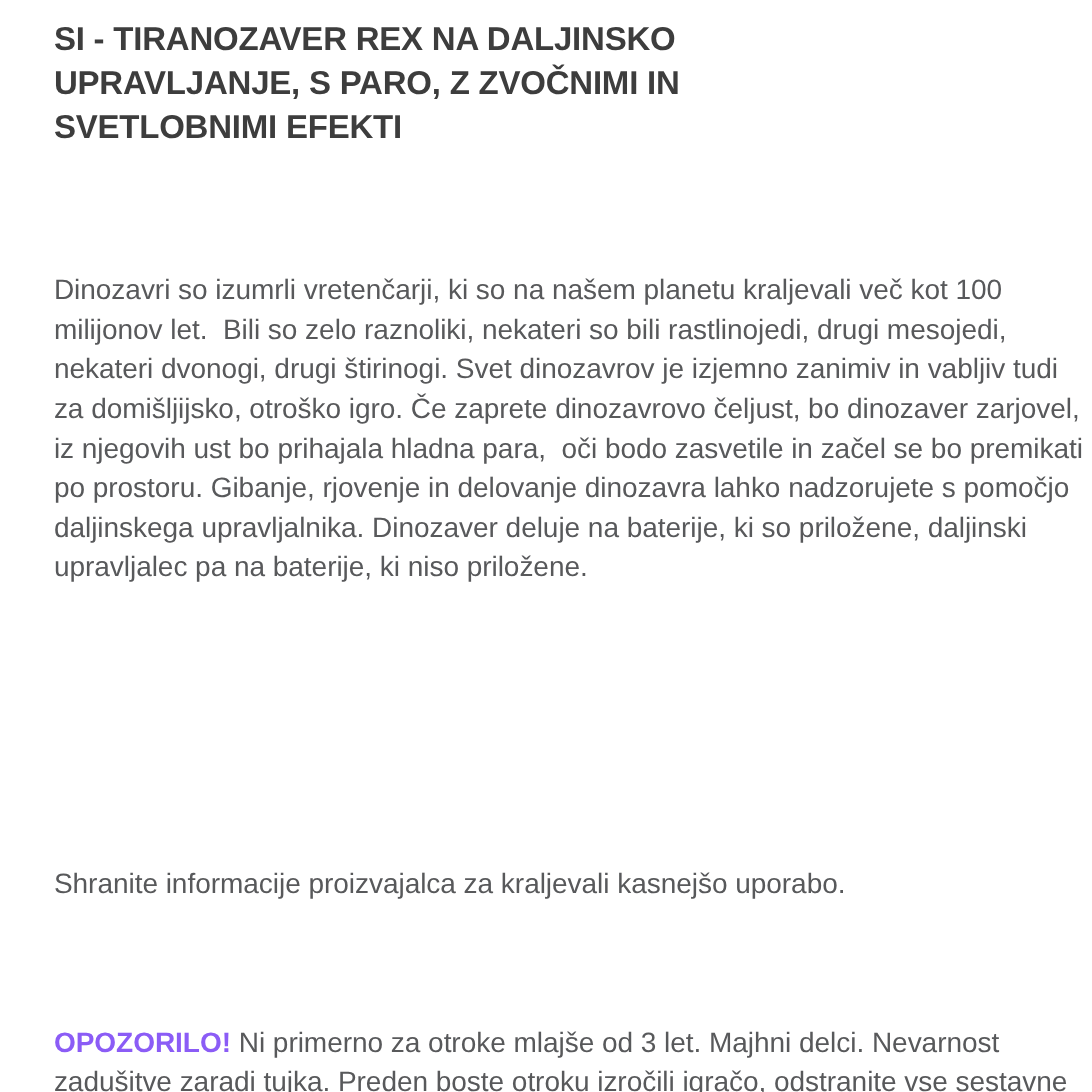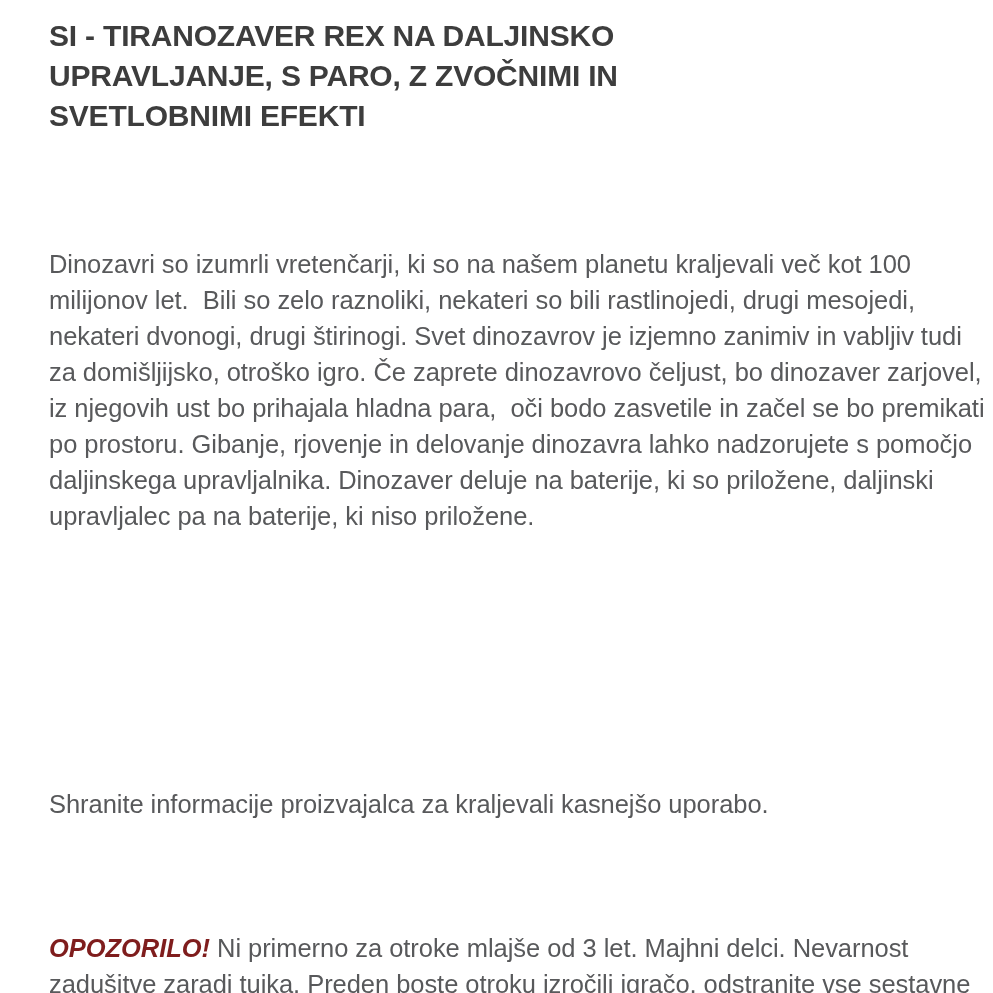--- a/index.html
+++ b/index.html
@@ -41,22 +41,21 @@
     white-space: pre-wrap;
   }
   .para {
     margin: 0;
   }
   .spacer-line {
     height: 36px;
   }
   .strong-warning {
     font-weight: 700;
-    color: #7f1d1d;
-    font-style: italic;
+    color: #8b5cf6;
   }
 </style>
 </head>
 <body>
 
 <div class="page">
 
   <h1 class="doc-title">SI - TIRANOZAVER REX NA DALJINSKO UPRAVLJANJE, S PARO, Z ZVOČNIMI IN SVETLOBNIMI EFEKTI</h1>
 
   <div class="body-text">

